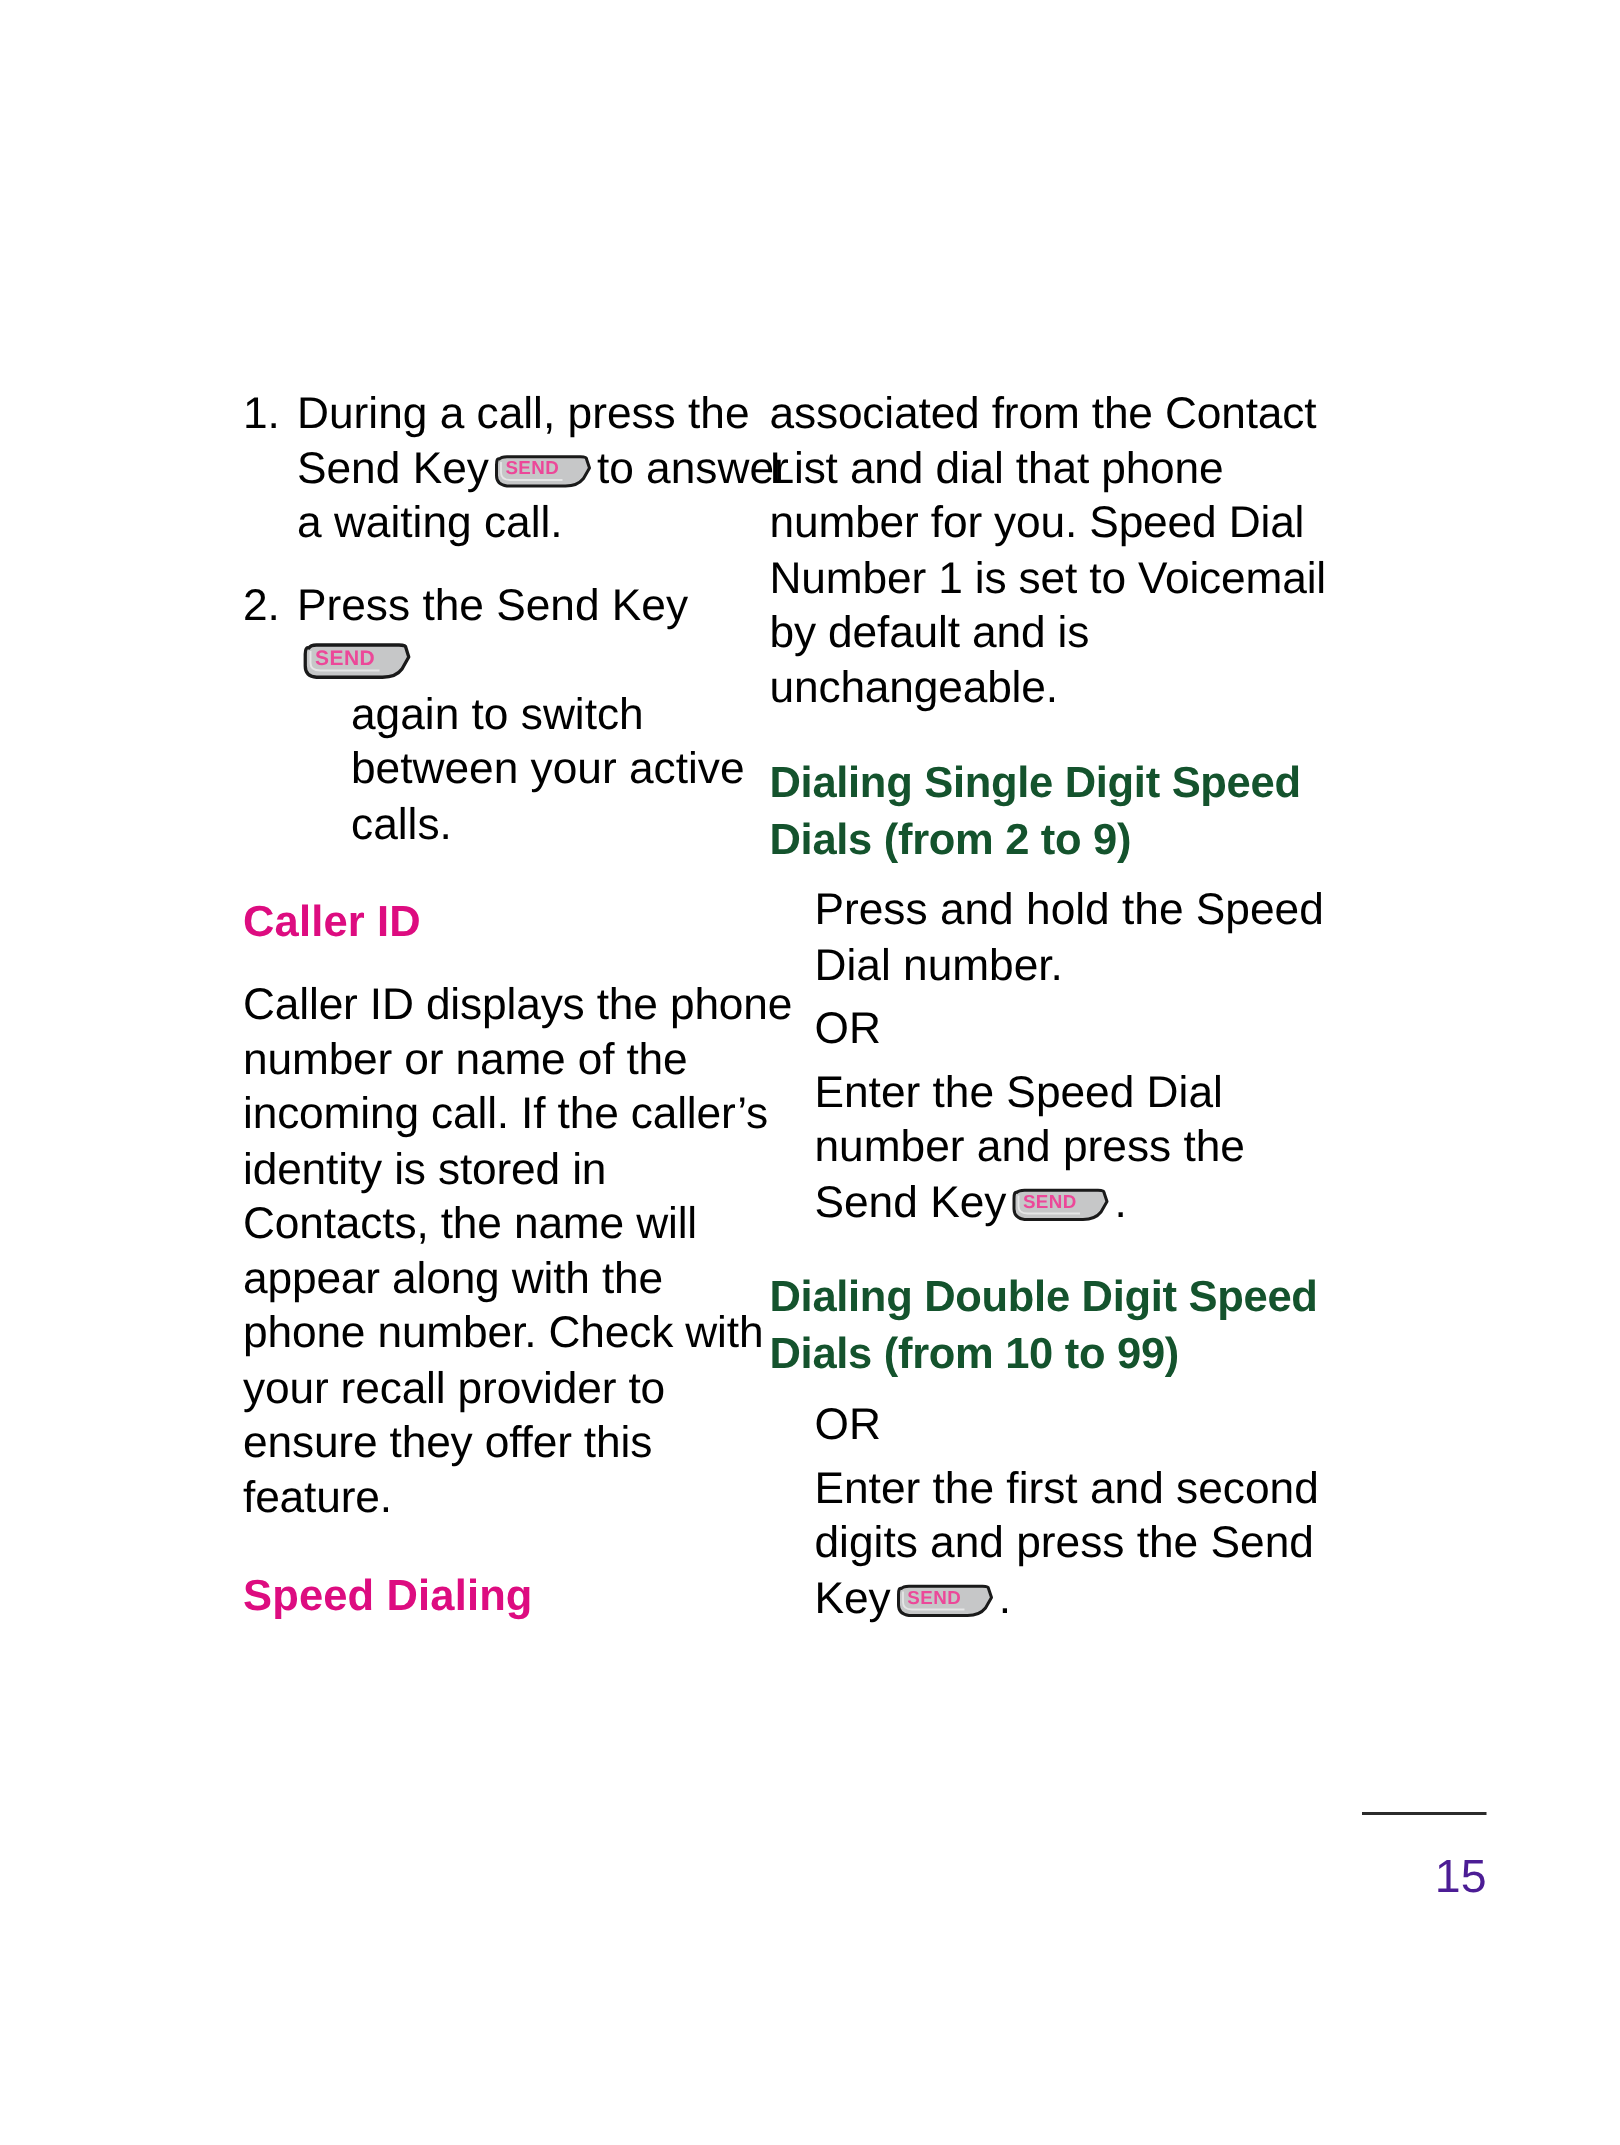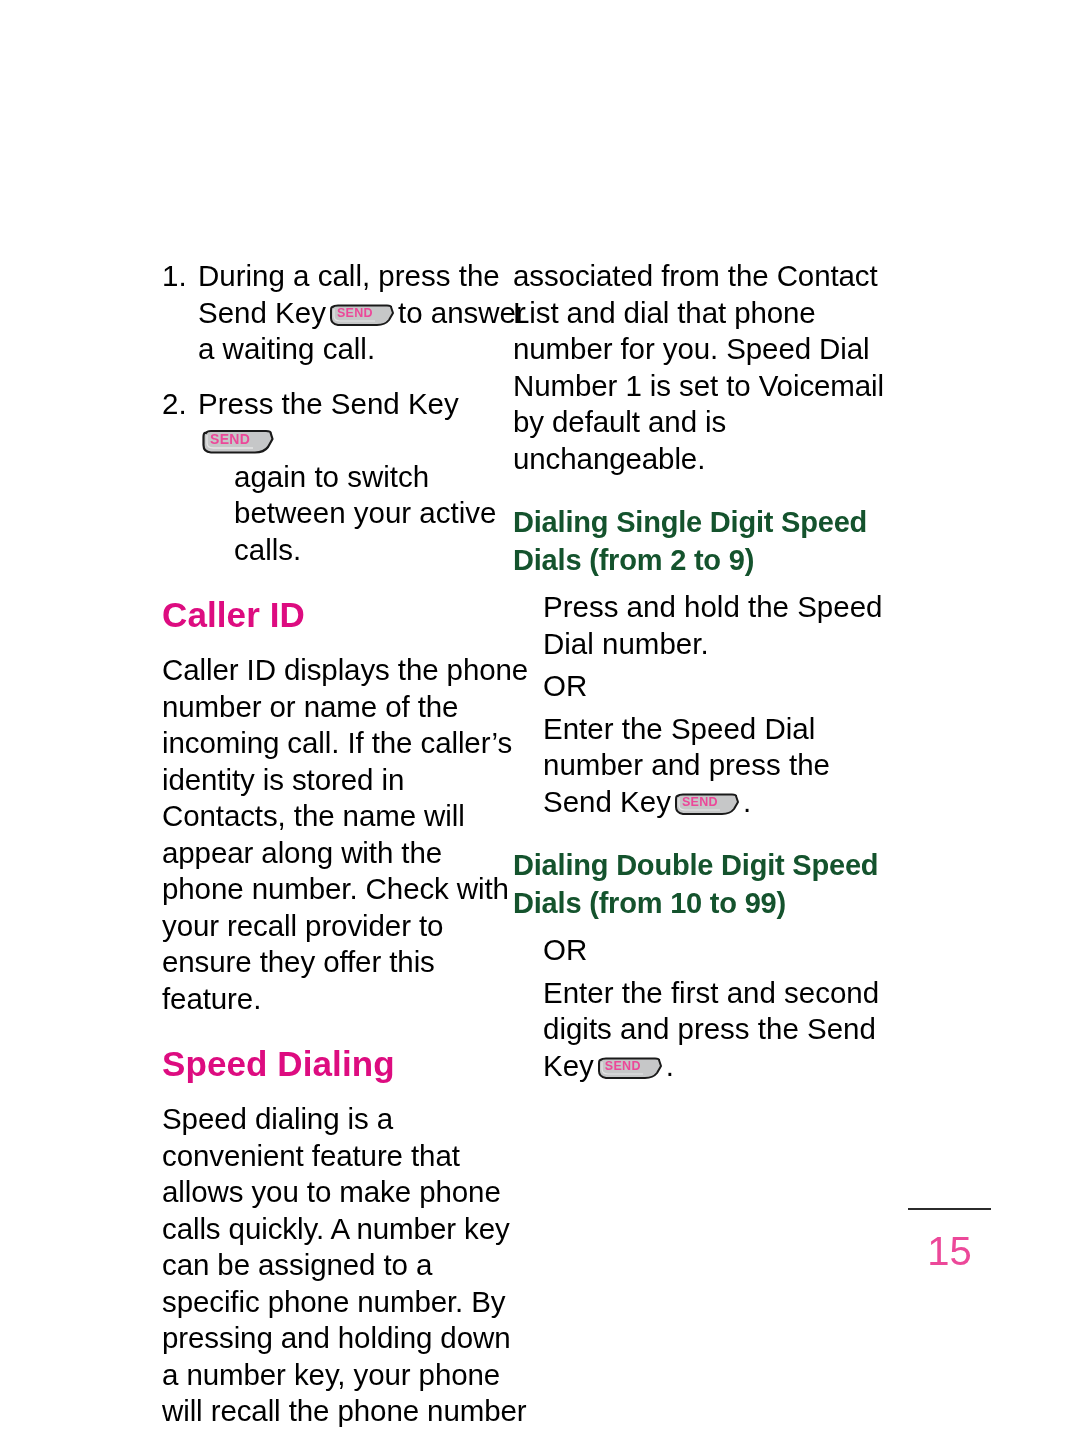--- a/index.html
+++ b/index.html
@@ -52,21 +52,21 @@
     color: #000000;
   }
   .num-body {
     font-size: 29.5px;
     line-height: 36.5px;
     color: #000000;
   }
 
   
   .pink-heading {
-    font-size: 35px;
+    font-size: 29px;
     line-height: 42px;
     color: #DD0C80;
     margin: 26px 0 16px 0;
     letter-spacing: 0.1px;
   }
 
   
   .bold-heading {
     font-size: 29px;
     line-height: 38px;
@@ -131,24 +131,24 @@
     top: 1208px;
     width: 83px;
     height: 0;
     border-top: 2.5px solid #2b2b2b;
   }
   .page-number {
     position: absolute;
     left: 908px;
     top: 1232px;
     width: 83px;
-    text-align: center;
-    font-size: 40px;
+    text-align: right;
+    font-size: 31px;
     line-height: 38px;
-    color: #ec4899;
+    color: #4c1d95;
   }
 </style>
 </head>
 <body>
 
 <div class="page">
 
   <div class="col col-left">
 
     <ol class="num-list">
@@ -169,21 +169,20 @@
               </svg><span class="send-label">SEND</span></span></span>
         <span class="num-body" style="display:block;padding-left:36px;">again to switch between your active calls.</span>
       </li>
 
     </ol>
 
     <h2 class="pink-heading">Caller ID</h2>
     <p class="body-text para">Caller ID displays the phone number or name of the incoming call. If the caller’s identity is stored in Contacts, the name will appear along with the phone number. Check with your recall provider to ensure they offer this feature.</p>
 
     <h2 class="pink-heading">Speed Dialing</h2>
-    <p class="body-text para">Speed dialing is a convenient feature that allows you to make phone calls quickly. A number key can be assigned to a specific phone number. By pressing and holding down a number key, your phone will recall the phone number</p>
 
   </div>
 
   <div class="col col-right">
 
     <p class="body-text para">associated from the Contact List and dial that phone number for you. Speed Dial Number 1 is set to Voicemail by default and is unchangeable.</p>
 
     <h3 class="bold-heading">Dialing Single Digit Speed Dials (from 2 to 9)</h3>
     <div class="indent-block">
       <p>Press and hold the Speed Dial number.</p>

